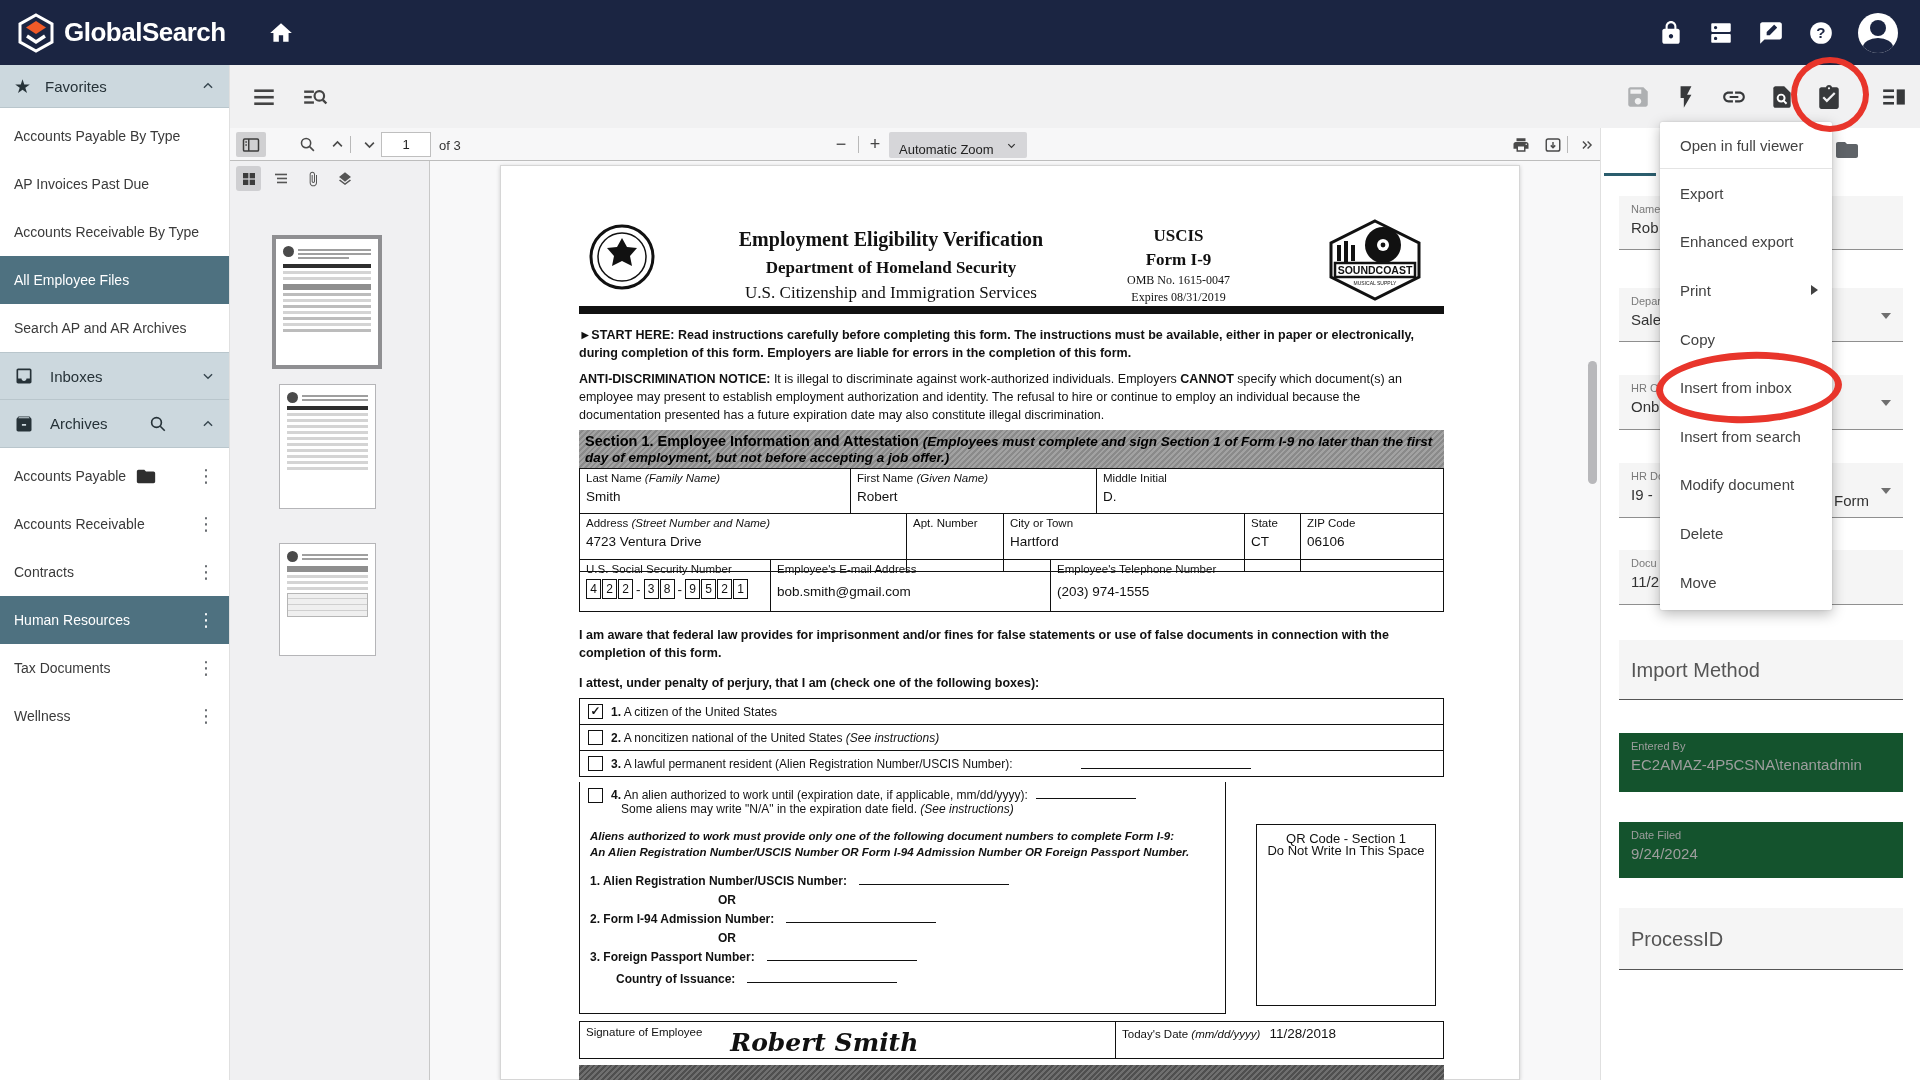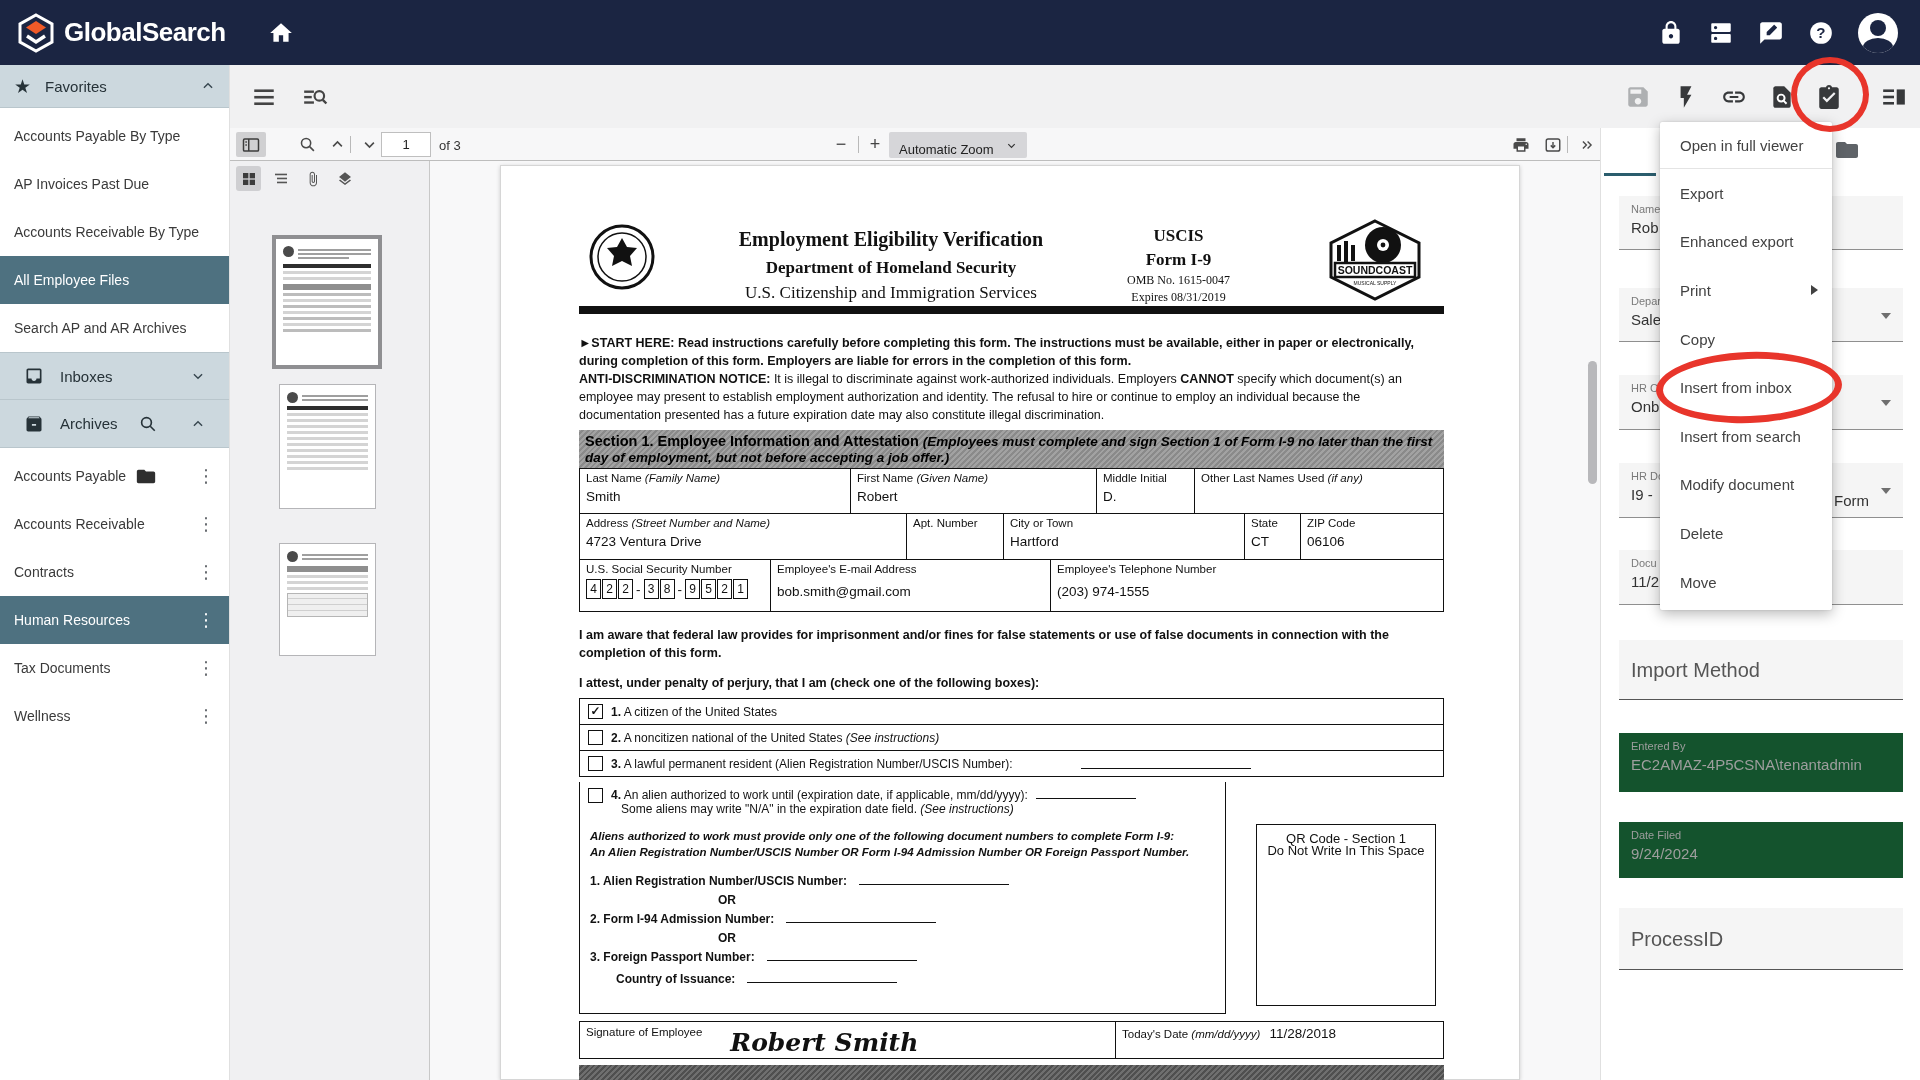--- a/index.html
+++ b/index.html
@@ -22,21 +22,21 @@
 .sidebar{position:absolute;left:0;top:65px;width:230px;height:1015px;background:#fff;border-right:1px solid #e0e0e0;}
 .sb-header{height:43px;background:#ccd8de;display:flex;align-items:center;padding:0 14px;gap:14px;border-bottom:1px solid #b9c6cc;cursor:pointer;}
 .sb-header .lbl{font-size:15px;color:#263238;flex:1;}
 .sb-star{font-size:19px;color:#263238;line-height:1;}
 .sb-item{height:48px;display:flex;align-items:center;padding:0 14px;font-size:14px;color:#3a3a3a;cursor:pointer;position:relative;}
 .sb-item.selected{background:#4e7180;color:#fff;}
 .sb-item .flex1{flex:1;}
 .kebab{font-size:18px;color:#5f6368;width:18px;text-align:center;cursor:pointer;}
 .sb-item.selected .kebab{color:#fff;}
 .sb-gap{height:4px;}
-.sec-hdr{height:48px;background:#ccd8de;display:flex;align-items:center;gap:16px;padding:0 24px;border-top:1px solid #b9c6cc;border-bottom:1px solid #b9c6cc;cursor:pointer;}
+.sec-hdr{height:48px;background:#ccd8de;display:flex;align-items:center;gap:16px;padding:0 14px;border-top:1px solid #b9c6cc;border-bottom:1px solid #b9c6cc;cursor:pointer;}
 .sec-hdr .lbl{font-size:15px;color:#263238;flex:1;}
 .folder-mini{margin-left:10px;}
 
 
 .toolstrip{position:absolute;left:230px;top:65px;width:1690px;height:63px;background:#f1f1f2;}
 .strip-ic{position:absolute;top:19px;width:26px;height:26px;cursor:pointer;}
 
 
 .pdf-area{position:absolute;left:230px;top:128px;width:1370px;height:952px;background:#f8f8f9;}
 .pdf-toolbar{position:absolute;left:0;top:0;width:1370px;height:33px;background:#f7f7f8;border-bottom:1px solid #bdbdbd;}
@@ -494,21 +494,21 @@
         <rect x="14" y="26" width="4" height="16" fill="#111"></rect>
           <rect x="21" y="22" width="4" height="22" fill="#111"></rect>
           <rect x="28" y="26" width="4" height="16" fill="#111"></rect>
         <rect x="12" y="44" width="80" height="14" fill="#fff" stroke="#111" stroke-width="2.5"></rect>
         <text x="52" y="55" text-anchor="middle" font-size="10.5" font-weight="bold" fill="#111" font-family="Liberation Sans, sans-serif">SOUNDCOAST</text>
         <text x="52" y="66" text-anchor="middle" font-size="5" fill="#111" font-family="Liberation Sans, sans-serif">MUSICAL SUPPLY</text>
       </svg>
     </div>
     <div class="blackbar" style="top:140px;"></div>
 
-    <div class="f-par" style="top:160px;margin-top:8px;">
+    <div class="f-par" style="top:160px;">
       <b>►START HERE:</b><b> Read instructions carefully before completing this form. The instructions must be available, either in paper or electronically, during completion of this form. Employers are liable for errors in the completion of this form.</b>
     </div>
     <div class="f-par" style="top:204px;">
       <b>ANTI-DISCRIMINATION NOTICE:</b><span> It is illegal to discriminate against work-authorized individuals. Employers </span><b>CANNOT</b><span> specify which document(s) an employee may present to establish employment authorization and identity. The refusal to hire or continue to employ an individual because the documentation presented has a future expiration date may also constitute illegal discrimination.</span>
     </div>
 
     <div class="sec-bar" style="top:264px;">
       <b>Section 1. Employee Information and Attestation </b><span class="it" style="font-weight:bold;">(Employees must complete and sign Section 1 of Form I-9 no later than the first day of employment, but not before accepting a job offer.)</span>
     </div>
 
@@ -518,27 +518,23 @@
           <div class="fv">Smith</div>
         </div>
       <div class="fcell" style="width:246px;">
           <div class="fl"><span>First Name </span><span class="it">(Given Name)</span></div>
           <div class="fv">Robert</div>
         </div>
       <div class="fcell" style="width:98px;">
           <div class="fl">Middle Initial</div>
           <div class="fv">D.</div>
         </div>
-      <div class="fcell" style="flex:1;">
-          <div class="fl"><span>Other Last Names Used </span><span class="it">(if any)</span></div>
-          <div class="fv"></div>
-        </div>
-    </div>
-
-    <div class="frow" style="top:347px;height:47px;">
+    </div>
+
+    <div class="frow" style="top:347px;height:59px;">
       <div class="fcell" style="width:327px;">
           <div class="fl"><span>Address </span><span class="it">(Street Number and Name)</span></div>
           <div class="fv">4723 Ventura Drive</div>
         </div>
       <div class="fcell" style="width:97px;">
           <div class="fl">Apt. Number</div>
           <div class="fv"></div>
         </div>
       <div class="fcell" style="width:241px;">
           <div class="fl">City or Town</div>

